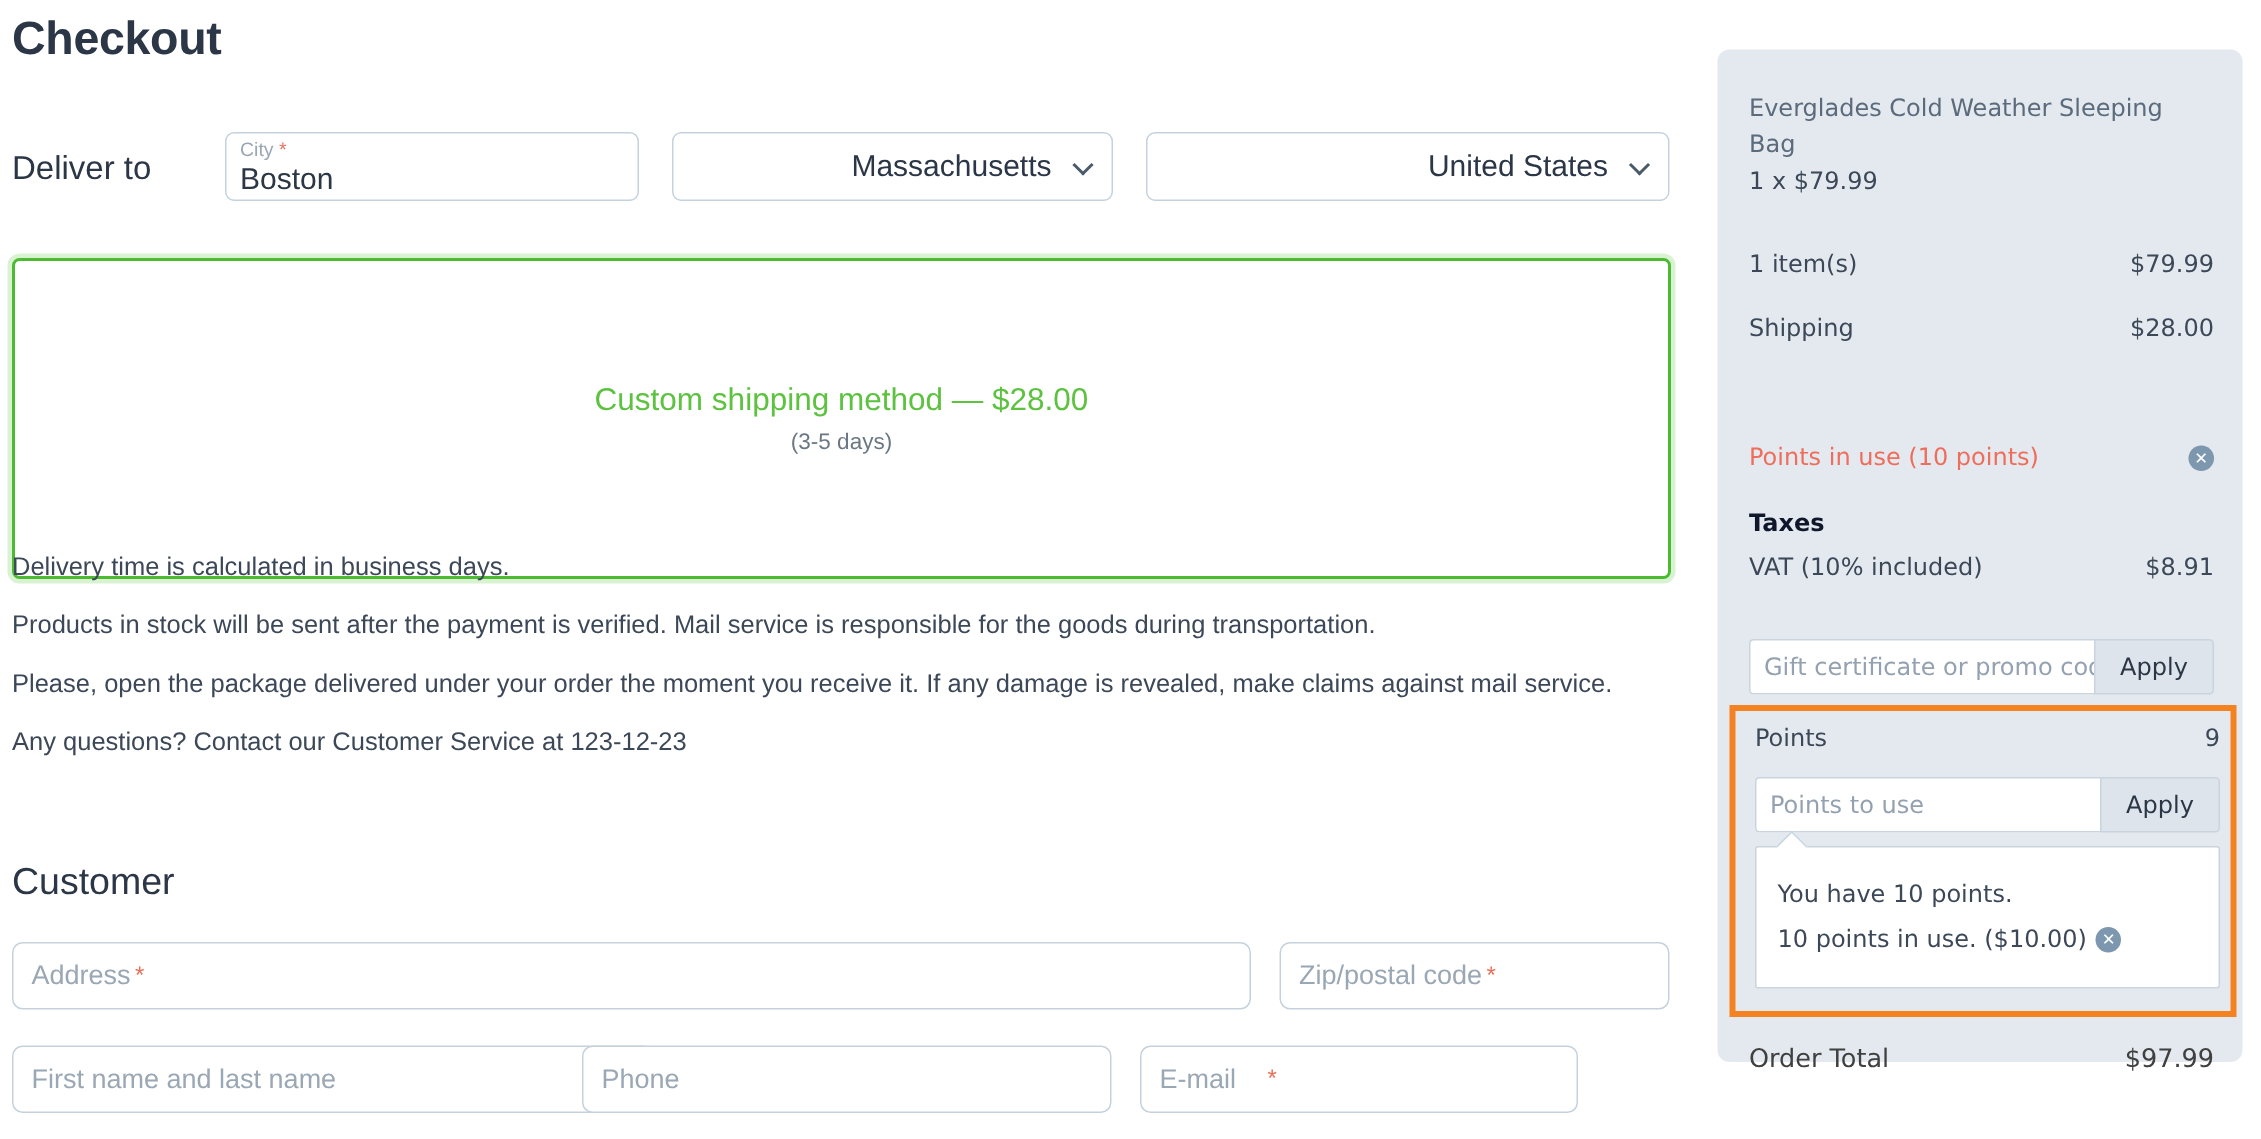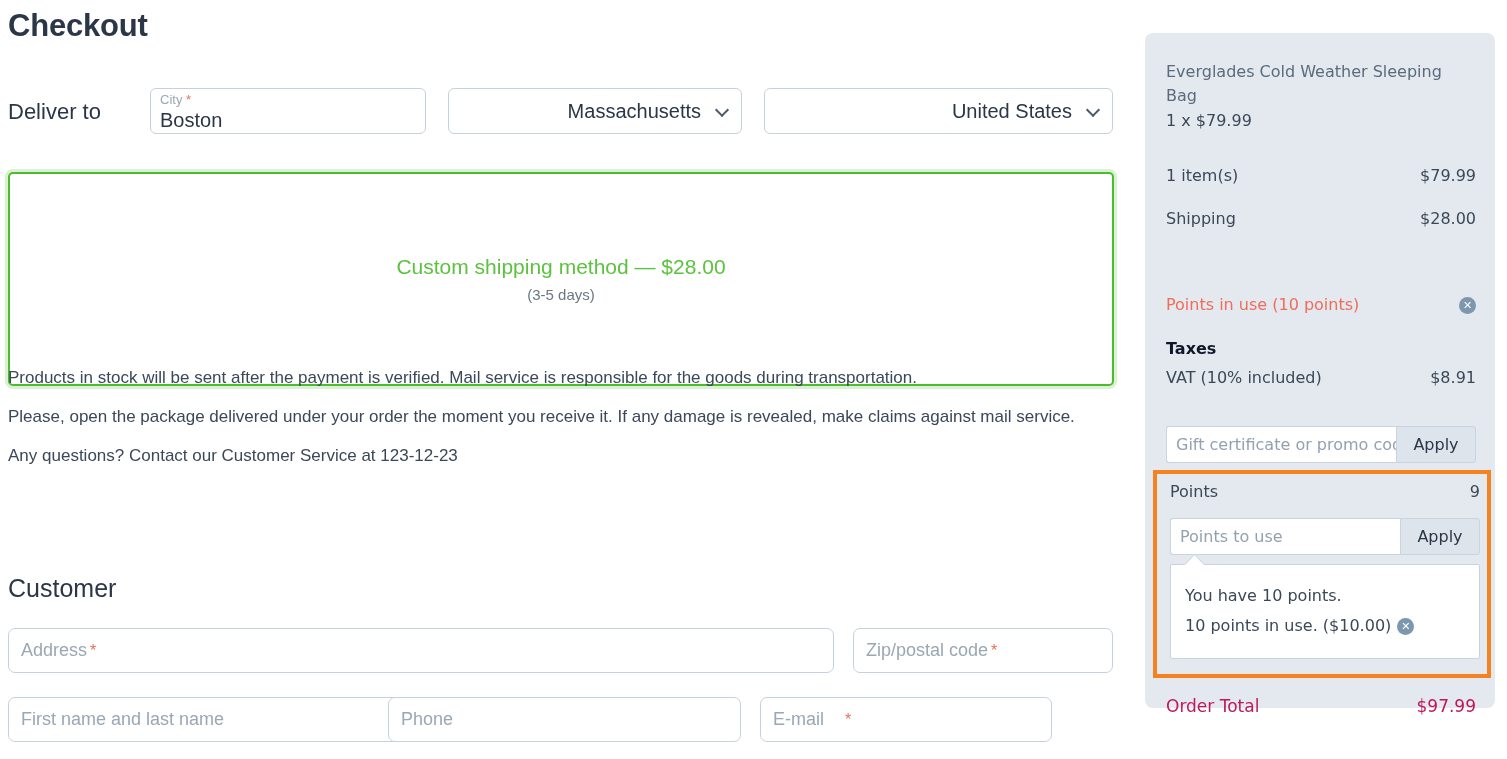--- a/index.html
+++ b/index.html
@@ -388,21 +388,21 @@
 
   .order-total {
     position: absolute;
     left: 21px;
     top: 661px;
     width: 310px;
     display: flex;
     justify-content: space-between;
     font-family: "DejaVu Sans", sans-serif;
     font-size: 17px;
-    color: #be185d;
+    color: #404040;
     line-height: 24px;
   }
 </style>
 </head>
 <body>
 
 <div class="main-col">
 
   <h1 class="page-title">Checkout</h1>
 
@@ -427,20 +427,21 @@
       <span class="chev"></span>
     </div>
   </div>
 
   <div class="shipping-box">
     <div class="ship-title">Custom shipping method — $28.00</div>
     <div class="ship-sub">(3-5 days)</div>
   </div>
 
   <div class="info-block">
+    <p class="info-p">Delivery time is calculated in business days.</p>
     <p class="info-p">Products in stock will be sent after the payment is verified. Mail service is responsible for the goods during transportation.</p>
     <p class="info-p">Please, open the package delivered under your order the moment you receive it. If any damage is revealed, make claims against mail service.</p>
     <p class="info-p">Any questions? Contact our Customer Service at 123-12-23</p>
   </div>
 
   <h2 class="customer-head">Customer</h2>
 
   <div class="field f-address">
     <span>Address</span>
     <span class="req-star">*</span>

